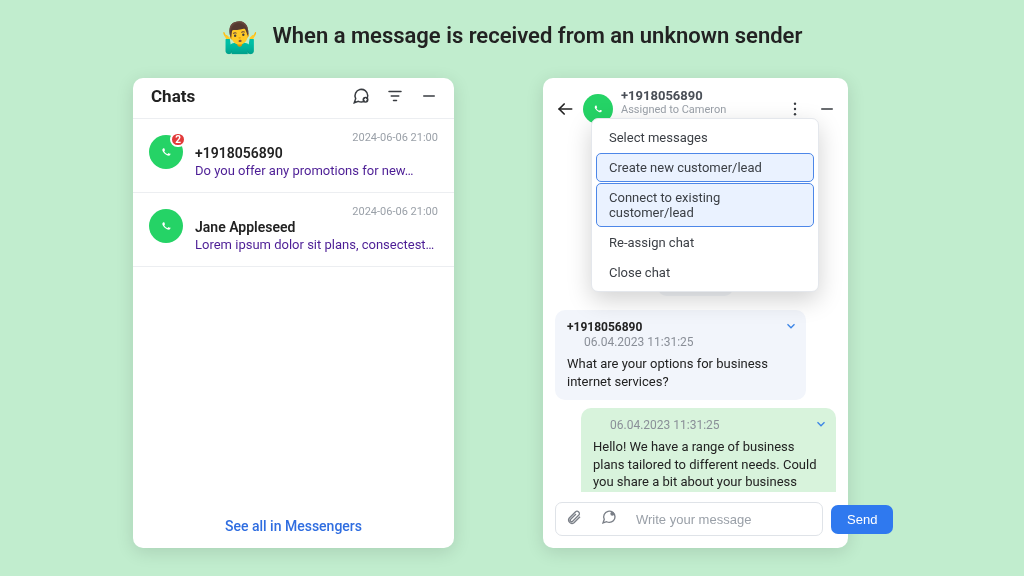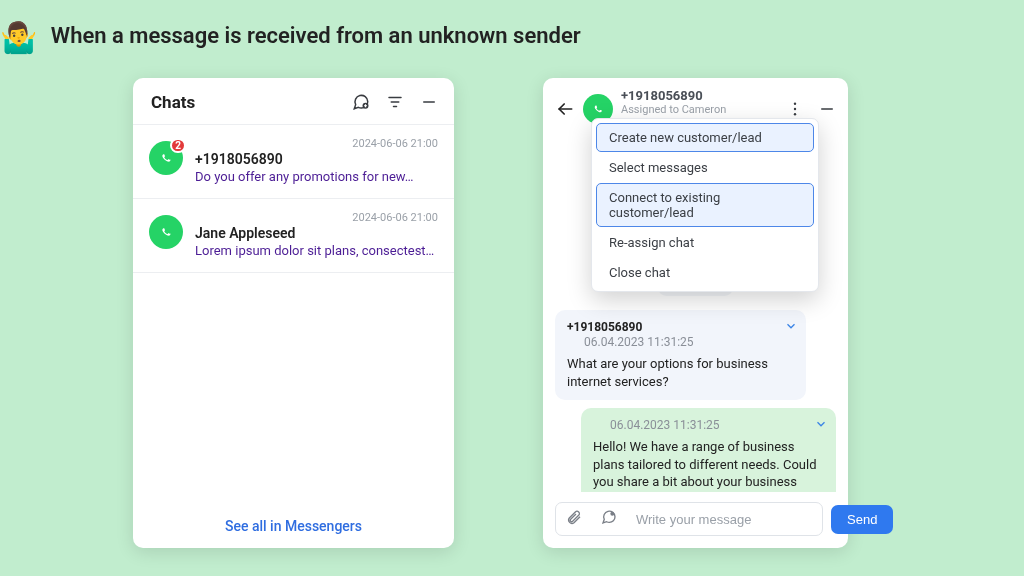--- a/index.html
+++ b/index.html
@@ -10,35 +10,36 @@
     font-family: -apple-system, BlinkMacSystemFont, "Segoe UI", Roboto, sans-serif;
     color: #222;
     position: relative;
     overflow: hidden;
   }
   .title-wrap {
     position: absolute;
     top: 20px;
     left: 0;
     width: 100%;
+    text-align: center;
     font-size: 22px;
     font-weight: 600;
   }
   .title-wrap .emoji { font-size: 30px; margin-right: 8px; vertical-align: middle; }
   .panel {
     position: absolute;
     background: #fff;
     border-radius: 10px;
     box-shadow: 0 4px 18px rgba(0,0,0,.12);
   }
   .left { top: 78px; left: 133px; width: 321px; height: 470px; display:flex; flex-direction:column; }
   .right{ top: 78px; left: 543px; width: 305px; height: 470px; display:flex; flex-direction:column; }
 
   
-  .chats-header { display:flex; align-items:center; padding:14px 16px 12px 18px;}
+  .chats-header { display:flex; align-items:center; padding:8px 16px 12px 18px;}
   .chats-title { font-size: 17px; font-weight: 700; flex:1; }
   .hdr-icons { display:flex; gap:16px; align-items:center; }
   .ic { width:18px; height:18px; display:inline-block; }
 
   .chat-list{flex:1; overflow:hidden;}
   .chat-item { border-top:1px solid #eceef1; padding:12px 16px 14px 16px; display:flex; gap:12px; position:relative; cursor:pointer;}
   .chat-item:last-child{border-bottom:1px solid #eceef1;}
   .avatar { width:34px; height:34px; border-radius:50%; background:#25d366; display:flex; align-items:center; justify-content:center; flex-shrink:0; position:relative; margin-top:4px;}
   .avatar svg { width:18px; height:18px; fill:#fff;}
   .badge { position:absolute; top:-3px; right:-3px; background:#e23a3a; color:#fff; font-size:10px; font-weight:700; border-radius:8px; min-width:15px; height:15px; display:flex; align-items:center; justify-content:center; padding:0 3px; border:2px solid #fff;}
@@ -181,22 +182,22 @@
       </span>
       <span class="ic">
         <svg viewBox="0 0 24 24" fill="none" stroke="#393c41" stroke-width="2" stroke-linecap="round">
             <line x1="5" y1="12" x2="19" y2="12"></line>
           </svg>
       </span>
     </div>
   </div>
 
   <div class="dropdown">
+    <div class="dd-item">Select messages</div>
     <div class="dd-item hi">Create new customer/lead</div>
-    <div class="dd-item">Select messages</div>
     <div class="dd-item hi">Connect to existing customer/lead</div>
     <div class="dd-item">Re-assign chat</div>
     <div class="dd-item">Close chat</div>
   </div>
 
   <div class="msg-area">
     <div class="daybreak-wrap"><span class="daybreak">06.04.2023</span></div>
 
     <div class="bubble in">
       <span class="chevron">

